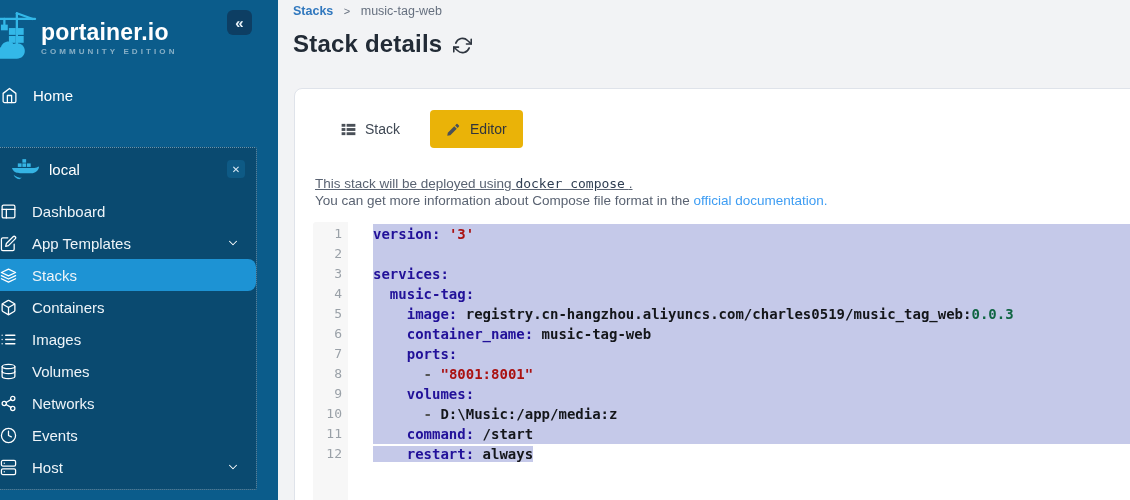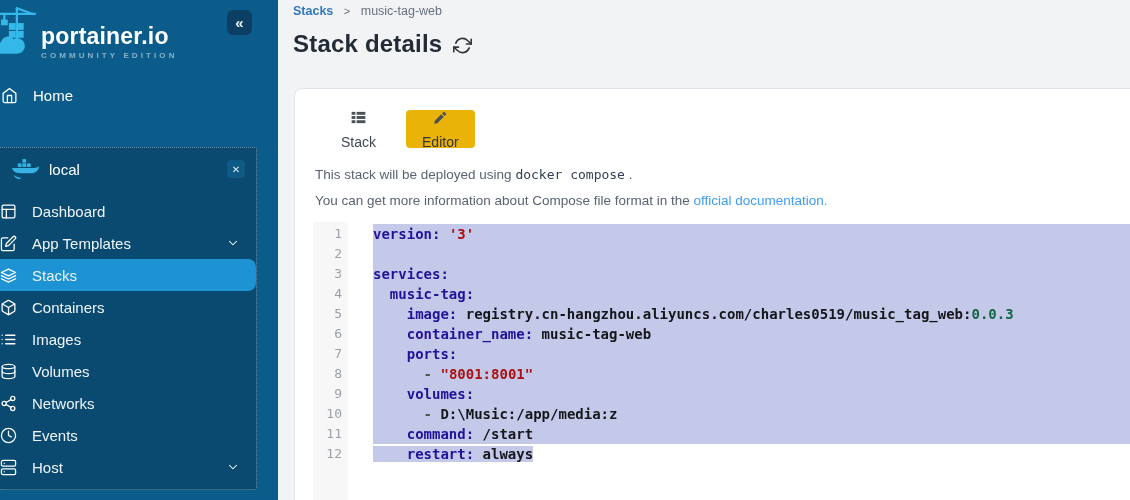--- a/index.html
+++ b/index.html
@@ -12,21 +12,21 @@
   }
 
   
   #sidebar {
     position:relative;
     width:278px; min-width:278px; height:500px;
     background:var(--sidebar-bg,#0b5c8b);
     color:#fff;
     overflow:hidden;
   }
-  .logo-row { display:flex; align-items:flex-end; height:60px; padding-top:15px; }
+  .logo-row { display:flex; align-items:center; height:60px; padding-top:15px; }
   .logo-icon { margin-left:-5px; flex:0 0 auto; }
   .logo-name { font-size:23px; font-weight:bold; letter-spacing:.2px; line-height:25px; }
   .logo-edition { font-size:8px; font-weight:bold; letter-spacing:3.1px; color:rgba(255,255,255,.5); margin-top:2px; }
   .collapse-btn {
     position:absolute; top:10px; right:26px;
     width:25px; height:25px; border-radius:6px;
     background:#0d3e63; color:#eaf3f9;
     display:flex; align-items:center; justify-content:center;
     font-size:15px; font-weight:bold; cursor:pointer;
   }
@@ -71,27 +71,27 @@
   .refresh-icon { display:flex; margin-top:3px; cursor:pointer; color:#2f3640; }
 
   .card {
     position:absolute; top:88px; left:16px; right:-2px; bottom:-2px;
     background:#fff; border:1px solid #dfe3ea; border-radius:8px 0 0 0;
   }
   .tabs { position:absolute; top:21px; left:30px; display:flex; gap:14px; }
   .tab {
     display:flex; align-items:center; gap:9px;
     height:38px; padding:0 16px; border-radius:4px;
-    font-size:14px; color:#3f4854; cursor:pointer;flex-direction:column;
+    font-size:14px; color:#3f4854; cursor:pointer;
   }
   .tab.active { background:#eab308; color:#31353c;align-items:center; }
   .tab .t-icon { display:flex; color:#4a5058; }
 
   .info-line { position:absolute; left:20px; font-size:13.5px; color:#5a6372; }
-  .info-1 { top:78px; }
+  .info-1 { top:87px;text-decoration:underline; }
   .info-2 { top:104px; }
   .inline-code { font-family:"DejaVu Sans Mono", monospace; font-size:13px; color:#2f3e52; }
   .doc-link { color:var(--doc-link,#3e9df3); cursor:pointer; }
 
   
   .editor {
     position:absolute; top:133px; left:18px; right:-2px; bottom:-2px;
     display:flex; overflow:hidden;
     font-family:"DejaVu Sans Mono", monospace;
   }

